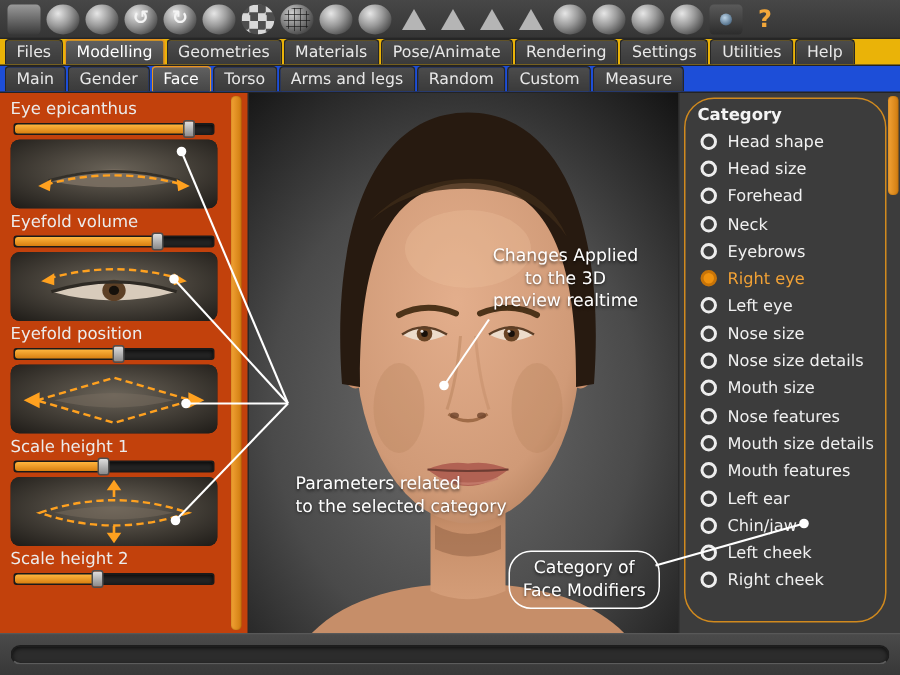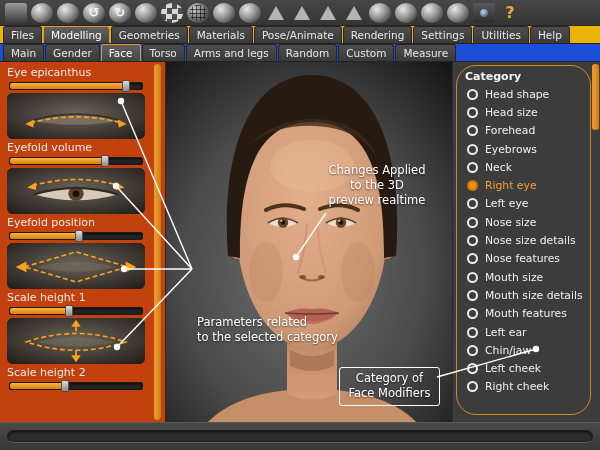--- a/index.html
+++ b/index.html
@@ -106,21 +106,21 @@
 
   
   .overlay { position:absolute; inset:0; z-index:40; pointer-events:none; }
   .ann {
     position:absolute; z-index:41; pointer-events:none; color:#ffffff;
     font-size:11.5px; line-height:15px; text-shadow:0 1px 2px rgba(0,0,0,.6);
   }
   .ann-realtime { left:312px; top:163px; width:130px; text-align:center; }
   .ann-params   { left:197px; top:315px; width:175px; text-align:left; }
   .ann-category { left:339px; top:367px; width:101px; text-align:center;
-    border:1.5px solid #ffffff; border-radius:3px; padding:3px 2px 4px; }
+    border:1.5px solid #ffffff; border-radius:15px; padding:3px 2px 4px; }
 </style>
 </head>
 <body>
 
 <div class="app">
 
   <div class="toolbar">
       <div class="tb-icon slate"></div>
       <div class="tb-icon ball"></div>
       <div class="tb-icon ball"></div>
@@ -355,49 +355,49 @@
             <div class="cat-item">
               <span class="radio"></span>
               <span class="cat-label">Head size</span>
             </div>
             <div class="cat-item">
               <span class="radio"></span>
               <span class="cat-label">Forehead</span>
             </div>
             <div class="cat-item">
               <span class="radio"></span>
+              <span class="cat-label">Neck</span>
+            </div>
+            <div class="cat-item">
+              <span class="radio"></span>
               <span class="cat-label">Eyebrows</span>
             </div>
-            <div class="cat-item">
-              <span class="radio"></span>
-              <span class="cat-label">Neck</span>
-            </div>
             <div class="cat-item selected">
               <span class="radio"></span>
               <span class="cat-label">Right eye</span>
             </div>
             <div class="cat-item">
               <span class="radio"></span>
               <span class="cat-label">Left eye</span>
             </div>
             <div class="cat-item">
               <span class="radio"></span>
               <span class="cat-label">Nose size</span>
             </div>
             <div class="cat-item">
               <span class="radio"></span>
               <span class="cat-label">Nose size details</span>
             </div>
             <div class="cat-item">
               <span class="radio"></span>
+              <span class="cat-label">Mouth size</span>
+            </div>
+            <div class="cat-item">
+              <span class="radio"></span>
               <span class="cat-label">Nose features</span>
-            </div>
-            <div class="cat-item">
-              <span class="radio"></span>
-              <span class="cat-label">Mouth size</span>
             </div>
             <div class="cat-item">
               <span class="radio"></span>
               <span class="cat-label">Mouth size details</span>
             </div>
             <div class="cat-item">
               <span class="radio"></span>
               <span class="cat-label">Mouth features</span>
             </div>
             <div class="cat-item">

